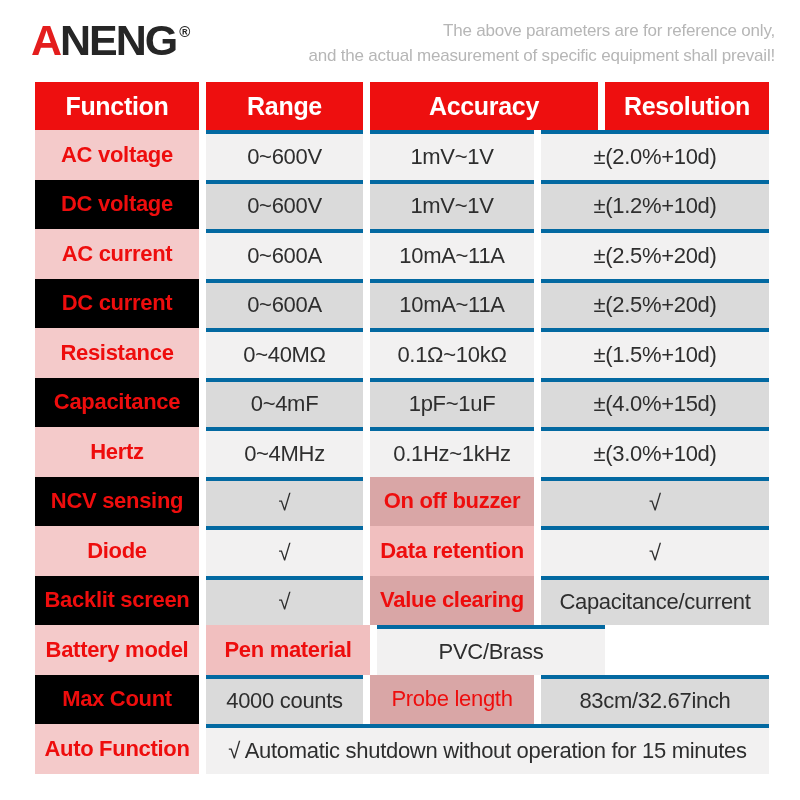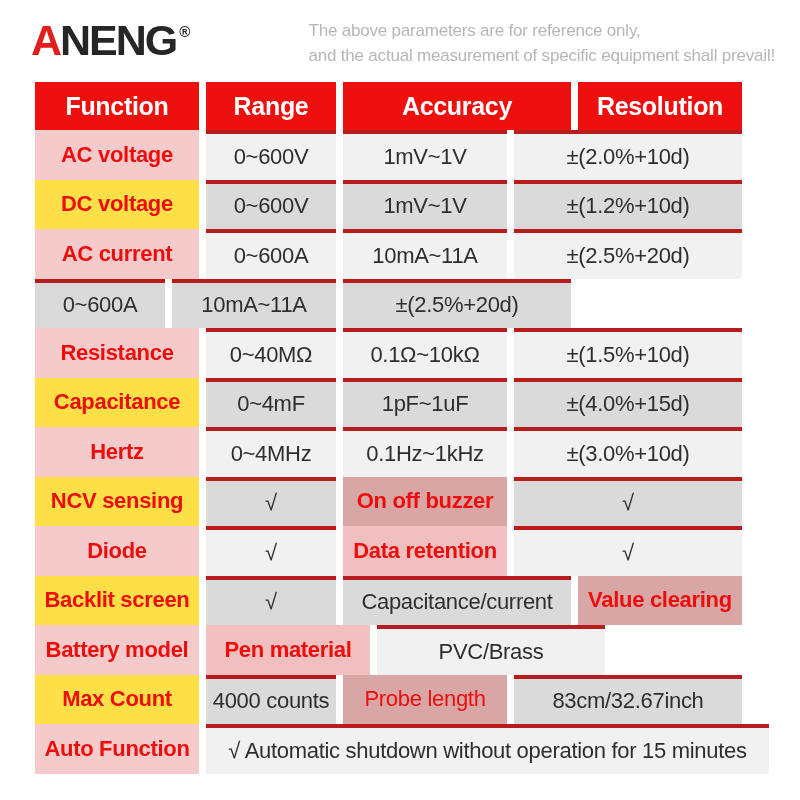--- a/index.html
+++ b/index.html
@@ -6,47 +6,47 @@
   html,body { width:800px; height:800px; background:#ffffff;
     font-family:"Liberation Sans", sans-serif; overflow:hidden; position:relative; }
 
   
   .logo { position:absolute; left:31px; top:16px; font-size:43px; font-weight:800;
           letter-spacing:-2px; color:#262626; }
   .logo .a { color:#e41d1d; }
   .logo .reg { font-size:15px; font-weight:700; letter-spacing:0;
                position:relative; top:-18px; left:3px; color:#262626; }
 
-  .disclaimer { position:absolute; top:18px; right:25px; text-align:left;
+  .disclaimer { position:absolute; top:18px; right:25px; text-align:right;
                 font-size:17px; line-height:25px; color:#b6b6b6; letter-spacing:-0.2px; }
 
   
   .spec-table { position:absolute; left:35px; top:82px; width:734px; }
 
   .hrow { display:flex; gap:7px; height:48px; }
   .hcell { background:#ee0f0f; color:#ffffff; font-weight:700; font-size:25px;
            letter-spacing:-0.3px; display:flex; align-items:center; justify-content:center; }
 
   .row { display:flex; gap:7px; height:49.5px; }
 
-  .c1 { width:164px; } .c2 { width:130px; } .c3 { width:164px; }
+  .c1 { width:164px; } .c2 { width:157px; } .c3 { width:164px; }
   .c4 { width:228px; } .cm { width:563px; }
 
   .cell { display:flex; align-items:center; justify-content:center;
           font-size:22px; letter-spacing:-0.3px; }
 
   .lab { color:#ee0d0d; font-weight:700; }
   .lab.reg { font-weight:400; }
 
   .row-l .lab1 { background:#f4caca; }
-  .row-d .lab1 { background:#fde047; }
+  .row-d .lab1 { background:#000000; }
   .row-l .lab2 { background:#f1bfbf; }
   .row-d .lab2 { background:#d9a6a6; }
 
-  .dat { color:#2e2e2e; border-top:4px solid #b91c1c; }
+  .dat { color:#2e2e2e; border-top:4px solid #0369a1; }
   .row-l .dat { background:#f2f1f1; }
   .row-d .dat { background:#dadada; }
 </style>
 </head>
 <body>
 
 <div class="logo">
   <span class="a">A</span><span>NENG</span><span class="reg">®</span>
 </div>
 
@@ -79,20 +79,21 @@
   </div>
 
   <div class="row row-l">
     <div class="cell lab lab1 c1">AC current</div>
     <div class="cell dat c2">0~600A</div>
     <div class="cell dat c3">10mA~11A</div>
     <div class="cell dat c4">±(2.5%+20d)</div>
   </div>
 
   <div class="row row-d">
+    <div class="cell lab lab1 c1">DC current</div>
     <div class="cell dat c2">0~600A</div>
     <div class="cell dat c3">10mA~11A</div>
     <div class="cell dat c4">±(2.5%+20d)</div>
   </div>
 
   <div class="row row-l">
     <div class="cell lab lab1 c1">Resistance</div>
     <div class="cell dat c2">0~40MΩ</div>
     <div class="cell dat c3">0.1Ω~10kΩ</div>
     <div class="cell dat c4">±(1.5%+10d)</div>
@@ -122,22 +123,22 @@
   <div class="row row-l">
     <div class="cell lab lab1 c1">Diode</div>
     <div class="cell dat c2">√</div>
     <div class="cell lab lab2 c3">Data retention</div>
     <div class="cell dat c4">√</div>
   </div>
 
   <div class="row row-d">
     <div class="cell lab lab1 c1">Backlit screen</div>
     <div class="cell dat c2">√</div>
+    <div class="cell lab lab2 c3">Value clearing</div>
     <div class="cell dat c4">Capacitance/current</div>
-    <div class="cell lab lab2 c3">Value clearing</div>
   </div>
 
   <div class="row row-l">
     <div class="cell lab lab1 c1">Battery model</div>
     <div class="cell lab lab2 c3">Pen material</div>
     <div class="cell dat c4">PVC/Brass</div>
   </div>
 
   <div class="row row-d">
     <div class="cell lab lab1 c1">Max Count</div>

